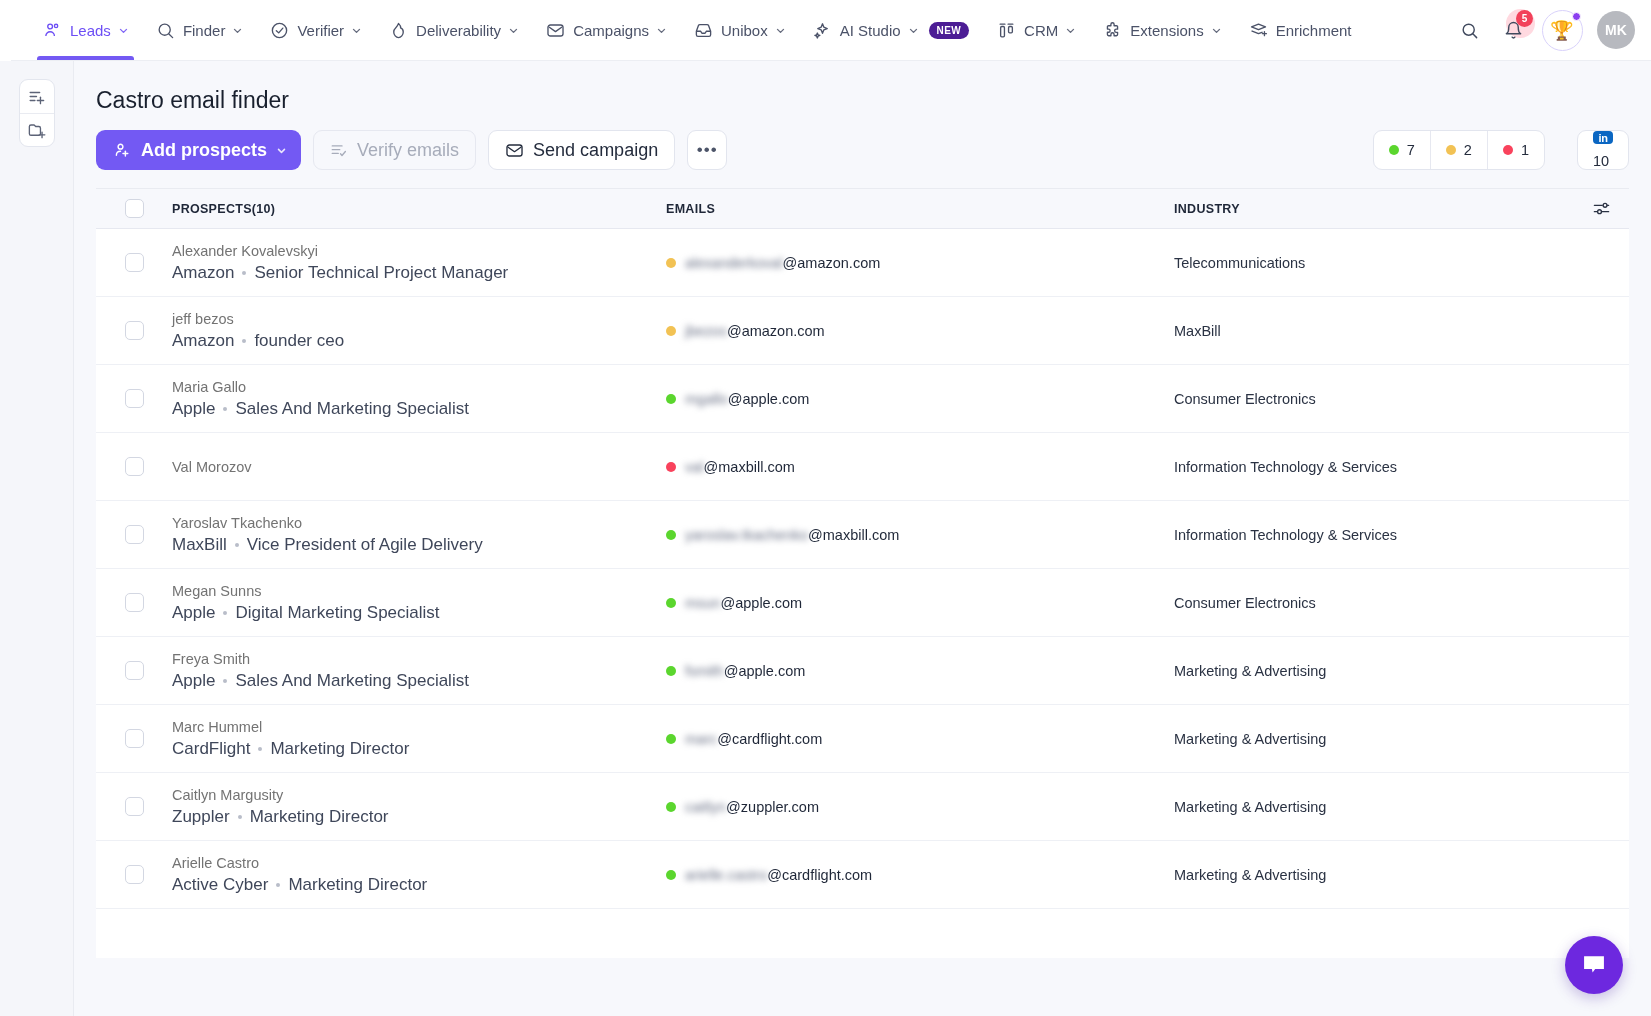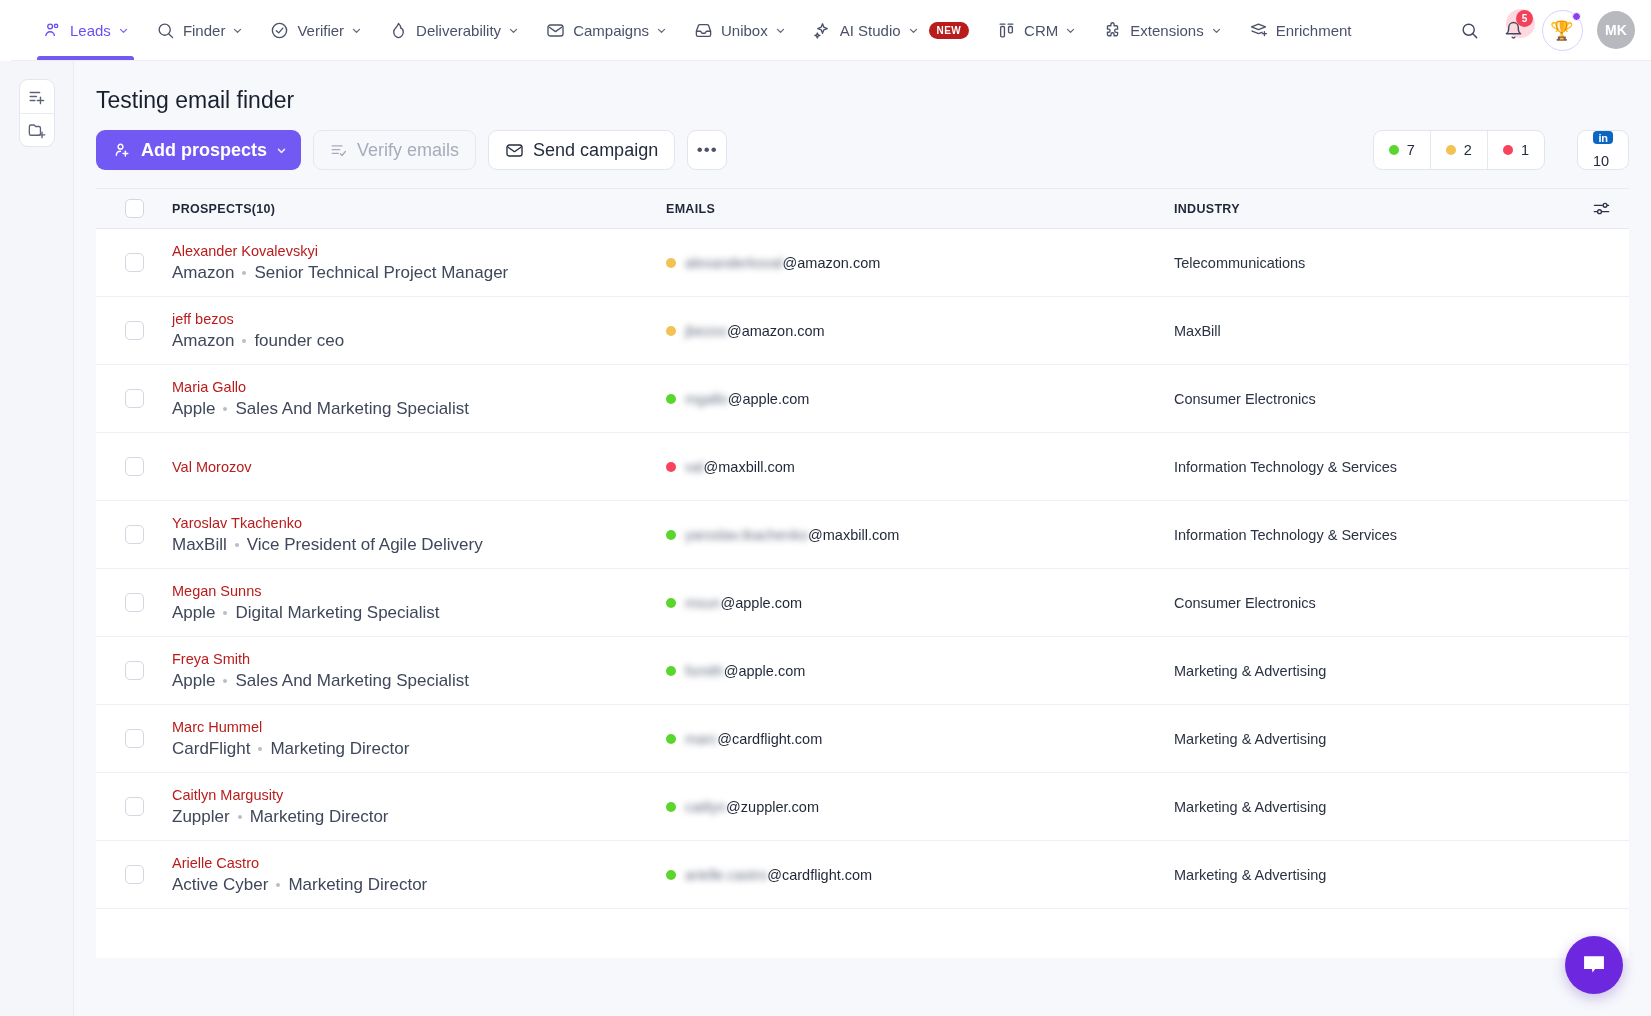--- a/index.html
+++ b/index.html
@@ -28,21 +28,21 @@
     position: relative; white-space: nowrap;
   }
   .nav-item.active { color: #6c4ef5; }
   .nav-item.active .nav-underline {
     position: absolute; left: 8px; right: 8px; bottom: 0; height: 4px;
     background: #7359f3; border-radius: 3px 3px 0 0;
   }
   .nav-ico { width: 19px; height: 19px; display: block; flex: none; }
   .caret { width: 9px; height: 9px; display: block; opacity: .85; }
   .badge-new {
-    background: #b91c1c; color: #fff; font-size: 10px; font-weight: bold;
+    background: #4c1d95; color: #fff; font-size: 10px; font-weight: bold;
     border-radius: 9px; padding: 3px 8px 3px 8px; letter-spacing: .4px;
     margin-left: 3px;
     text-align: center;
   }
 
   .nav-right { display: flex; align-items: center; gap: 14px; padding-right: 4px; }
   .icon-btn {
     width: 30px; height: 30px; display: flex; align-items: center; justify-content: center;
     cursor: pointer; position: relative; color: #414a5e;
   }
@@ -170,21 +170,21 @@
     width: 19px; height: 19px; border: 1.4px solid #d3d7e2; border-radius: 5px;
     background: #fff; cursor: pointer; display: block;
   }
 
   .row {
     display: flex; align-items: center; height: 68px;
     border-bottom: 1px solid #eef0f5; background: #fff;
   }
   .name-cell { display: flex; flex-direction: column; gap: 4px; }
   .p-name {
-    font-size: 14.5px; color: #b91c1c; cursor: pointer;
+    font-size: 14.5px; color: #737373; cursor: pointer;
   }
   .p-sub {
     font-size: 17px; color: #3f475a; display: flex; align-items: center; gap: 8px;
   }
   .sep-dot { width: 4px; height: 4px; border-radius: 50%; background: #b9bdc9; display: block; }
   .email-cell { display: flex; align-items: center; gap: 9px; font-size: 14.5px; color: #1f2738; }
   .blur {
     filter: blur(3.4px); color: #6a7186; user-select: none;
     display: inline-block; transform: translateY(0);
   }
@@ -344,21 +344,21 @@
       <svg width="19" height="19" viewBox="0 0 24 24" fill="none" stroke="currentColor" stroke-width="1.7" stroke-linecap="round" stroke-linejoin="round">
         <path d="M3 7a2 2 0 0 1 2-2h4l2 2h4a2 2 0 0 1 2 2v7a2 2 0 0 1-2 2H5a2 2 0 0 1-2-2z"></path>
         <line x1="19" y1="14" x2="19" y2="21"></line>
           <line x1="15.5" y1="17.5" x2="22.5" y2="17.5"></line>
       </svg>
     </div>
   </div>
 </div>
 
 <div class="main">
-  <div class="page-title">Testing email finder</div>
+  <div class="page-title">Castro email finder</div>
 
   <div class="toolbar">
     <div class="btn btn-primary">
       <svg width="18" height="18" viewBox="0 0 24 24" fill="none" stroke="currentColor" stroke-width="1.9" stroke-linecap="round" stroke-linejoin="round">
         <circle cx="10" cy="7.5" r="3.2"></circle>
           <path d="M4.5 19c0-3.2 2.5-5.3 5.5-5.3"></path>
         <line x1="16.5" y1="13.5" x2="16.5" y2="20"></line>
           <line x1="13.3" y1="16.7" x2="19.7" y2="16.7"></line>
       </svg>
       <span>Add prospects</span>

